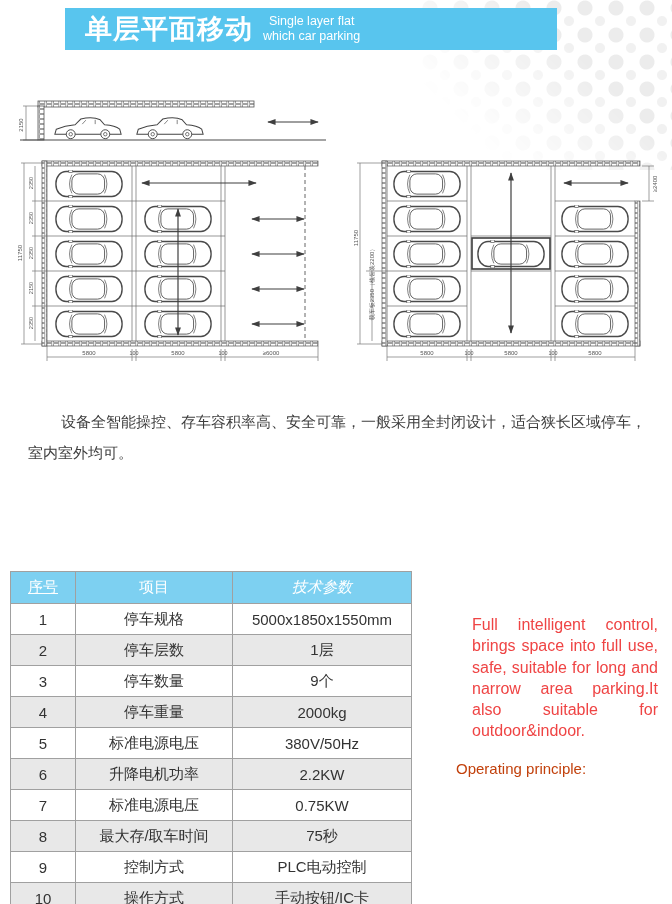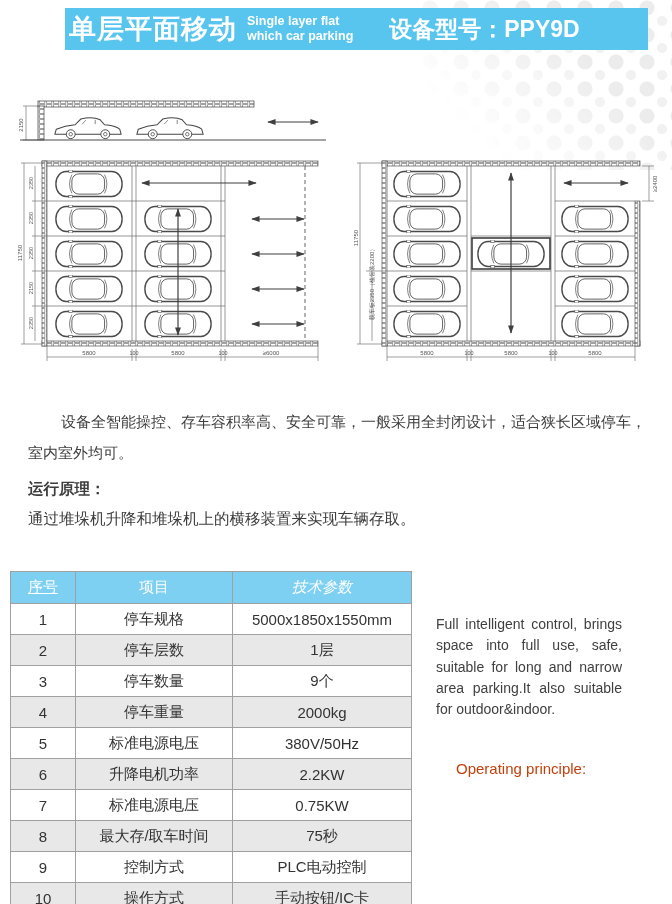--- a/index.html
+++ b/index.html
@@ -7,24 +7,24 @@
         font-family:"Liberation Sans",sans-serif;color:#3a3a3a;}
   
   .dots{position:absolute;top:0;right:0;width:250px;height:170px;
         background-image:
           radial-gradient(circle at 8px 8px, #ececec 7px, transparent 8px),
           radial-gradient(circle at 23px 21px, #f1f1f1 4.5px, transparent 5.5px);
         background-size:31px 27px;
         -webkit-mask-image:linear-gradient(225deg,#000 35%,transparent 80%);
         mask-image:linear-gradient(225deg,#000 35%,transparent 80%);}
   
-  .hbar{position:absolute;left:65px;top:8px;width:583px;height:42px;background:#58c5ee;
-        display:flex;align-items:center;padding-left:4px;box-sizing:border-box;color:#fff;}
+  .hbar{position:absolute;left:65px;top:8px;width:492px;height:42px;background:#58c5ee;
+        display:flex;align-items:center;padding-left:20px;box-sizing:border-box;color:#fff;}
   .hbar .t1{font-size:27px;font-weight:bold;letter-spacing:1px;white-space:nowrap;}
-  .hbar .t2{font-size:12.5px;font-weight:bold;line-height:1.2;margin-left:10px;white-space:nowrap;}
+  .hbar .t2{font-size:12.5px;font-weight:normal;line-height:1.2;margin-left:10px;white-space:nowrap;text-align:center;}
   .hbar .t3{font-size:23px;font-weight:bold;margin-left:36px;white-space:nowrap;}
   
   svg{position:absolute;}
   svg text{fill:#555;font-family:"Liberation Sans",sans-serif;}
   .dln{stroke:#4a4a4a;stroke-width:1.1;fill:none;}
   .thin{stroke:#6a6a6a;stroke-width:0.7;fill:none;}
   .dim{stroke:#777;stroke-width:0.7;fill:none;}
   .dsh{stroke:#555;stroke-width:0.9;fill:none;stroke-dasharray:4 3;}
   .arr{stroke:#3f3f3f;stroke-width:1.2;fill:none;}
   
@@ -33,38 +33,37 @@
   .principle{position:absolute;left:28px;top:474px;width:618px;font-size:15.5px;line-height:30px;color:#3d3d3d;}
   .principle .pt{font-weight:bold;}
   
   table.spec{position:absolute;left:10px;top:571px;border-collapse:collapse;font-size:15px;color:#333;}
   table.spec td,table.spec th{border:1px solid #a0a0a0;text-align:center;padding:0 4px;}
   table.spec th{background:#7dd0f1;color:#fff;font-weight:normal;height:31px;font-size:15px;}
   table.spec td{height:30px;}
   table.spec tr.alt td{background:#e8e8e8;}
   .c1{width:56px;text-decoration:underline;} .c2{width:148px;} .c3{width:170px;font-style:italic;}
   
-  .eng1{position:absolute;left:436px;top:614px;width:186px;font-size:14px;line-height:21.3px;
-        color:#404040;text-align:justify;}
+  .eng1{position:absolute;left:472px;top:614px;width:186px;font-size:16px;line-height:21.3px;
+        color:#ef4444;text-align:justify;}
   .eng2{position:absolute;left:456px;top:758px;width:196px;font-size:15px;line-height:21.3px;color:#c2410c;}
 </style>
 </head>
 <body>
 
 <div class="page">
 
   <div class="dots"></div>
 
   <div class="hbar">
     <span class="t1">单层平面移动</span>
     <span class="t2">
       <span>Single layer flat</span><br>
       <span>which car parking</span>
     </span>
-    <span class="t3">设备型号：PPY9D</span>
   </div>
 
   <svg width="0" height="0" style="position:absolute">
     <defs>
       <pattern id="wall" patternUnits="userSpaceOnUse" width="7" height="5">
         <rect width="7" height="5" fill="#fff"></rect>
         <rect x="0.6" y="0.6" width="5.2" height="3.8" fill="none" stroke="#8a8a8a" stroke-width="0.8"></rect>
       </pattern>
       <marker id="mA" viewBox="0 0 10 10" refX="9" refY="5" markerWidth="7" markerHeight="7" orient="auto-start-reverse">
         <path d="M0,1.5 L10,5 L0,8.5 z" fill="#3f3f3f"></path>
@@ -226,24 +225,20 @@
     <line class="dim" x1="203" y1="196" x2="203" y2="208"></line>
       <line class="dim" x1="283" y1="193" x2="283" y2="208"></line>
     <text x="75" y="202" font-size="6" text-anchor="middle">5800</text>
     <text x="117" y="202" font-size="5.4" text-anchor="middle">100</text>
     <text x="159" y="202" font-size="6" text-anchor="middle">5800</text>
     <text x="201" y="202" font-size="5.4" text-anchor="middle">100</text>
     <text x="243" y="202" font-size="6" text-anchor="middle">5800</text>
   </svg>
 
   <div class="para">设备全智能操控、存车容积率高、安全可靠，一般采用全封闭设计，适合狭长区域停车，室内室外均可。</div>
-  <div class="principle">
-    <span class="pt">运行原理：</span><br>
-    <span>通过堆垛机升降和堆垛机上的横移装置来实现车辆存取。</span>
-  </div>
 
   <table class="spec">
     <tbody>
         <tr>
       <th class="c1">序号</th>
       <th class="c2">项目</th>
       <th class="c3">技术参数</th>
     </tr>
     <tr>
           <td>1</td>

